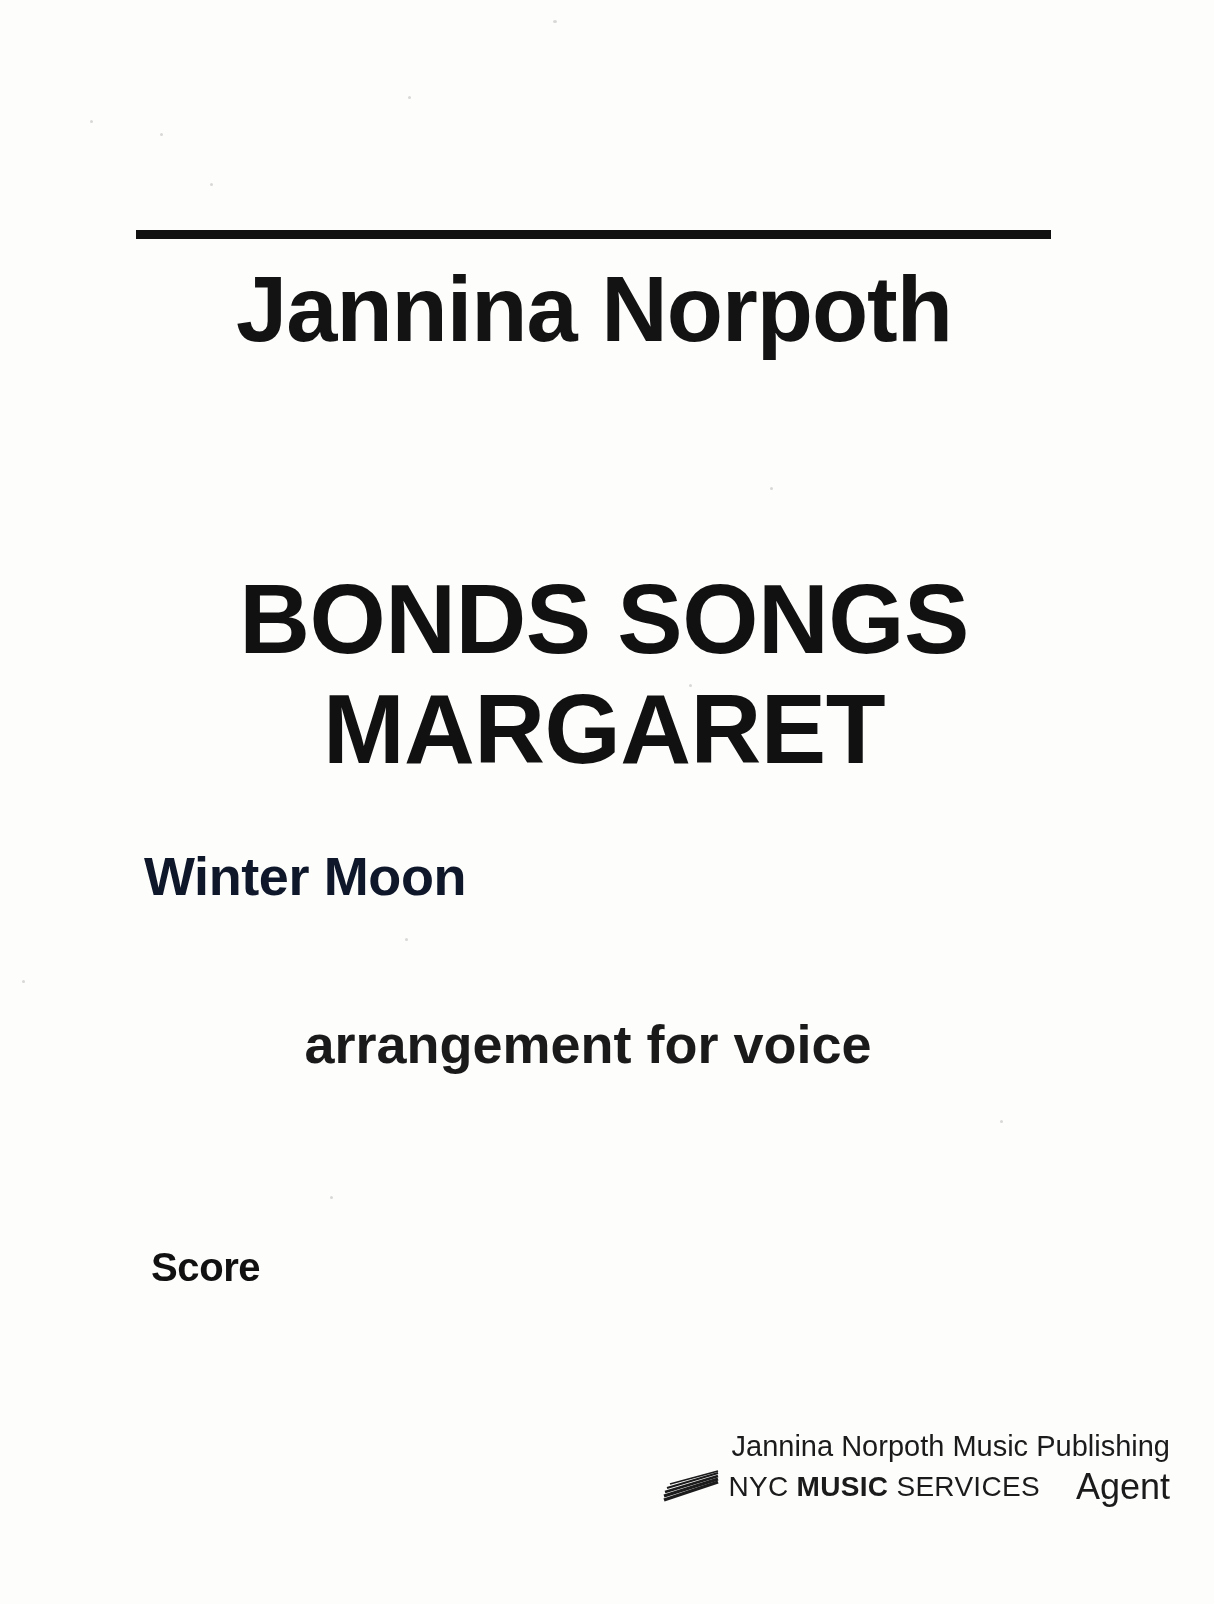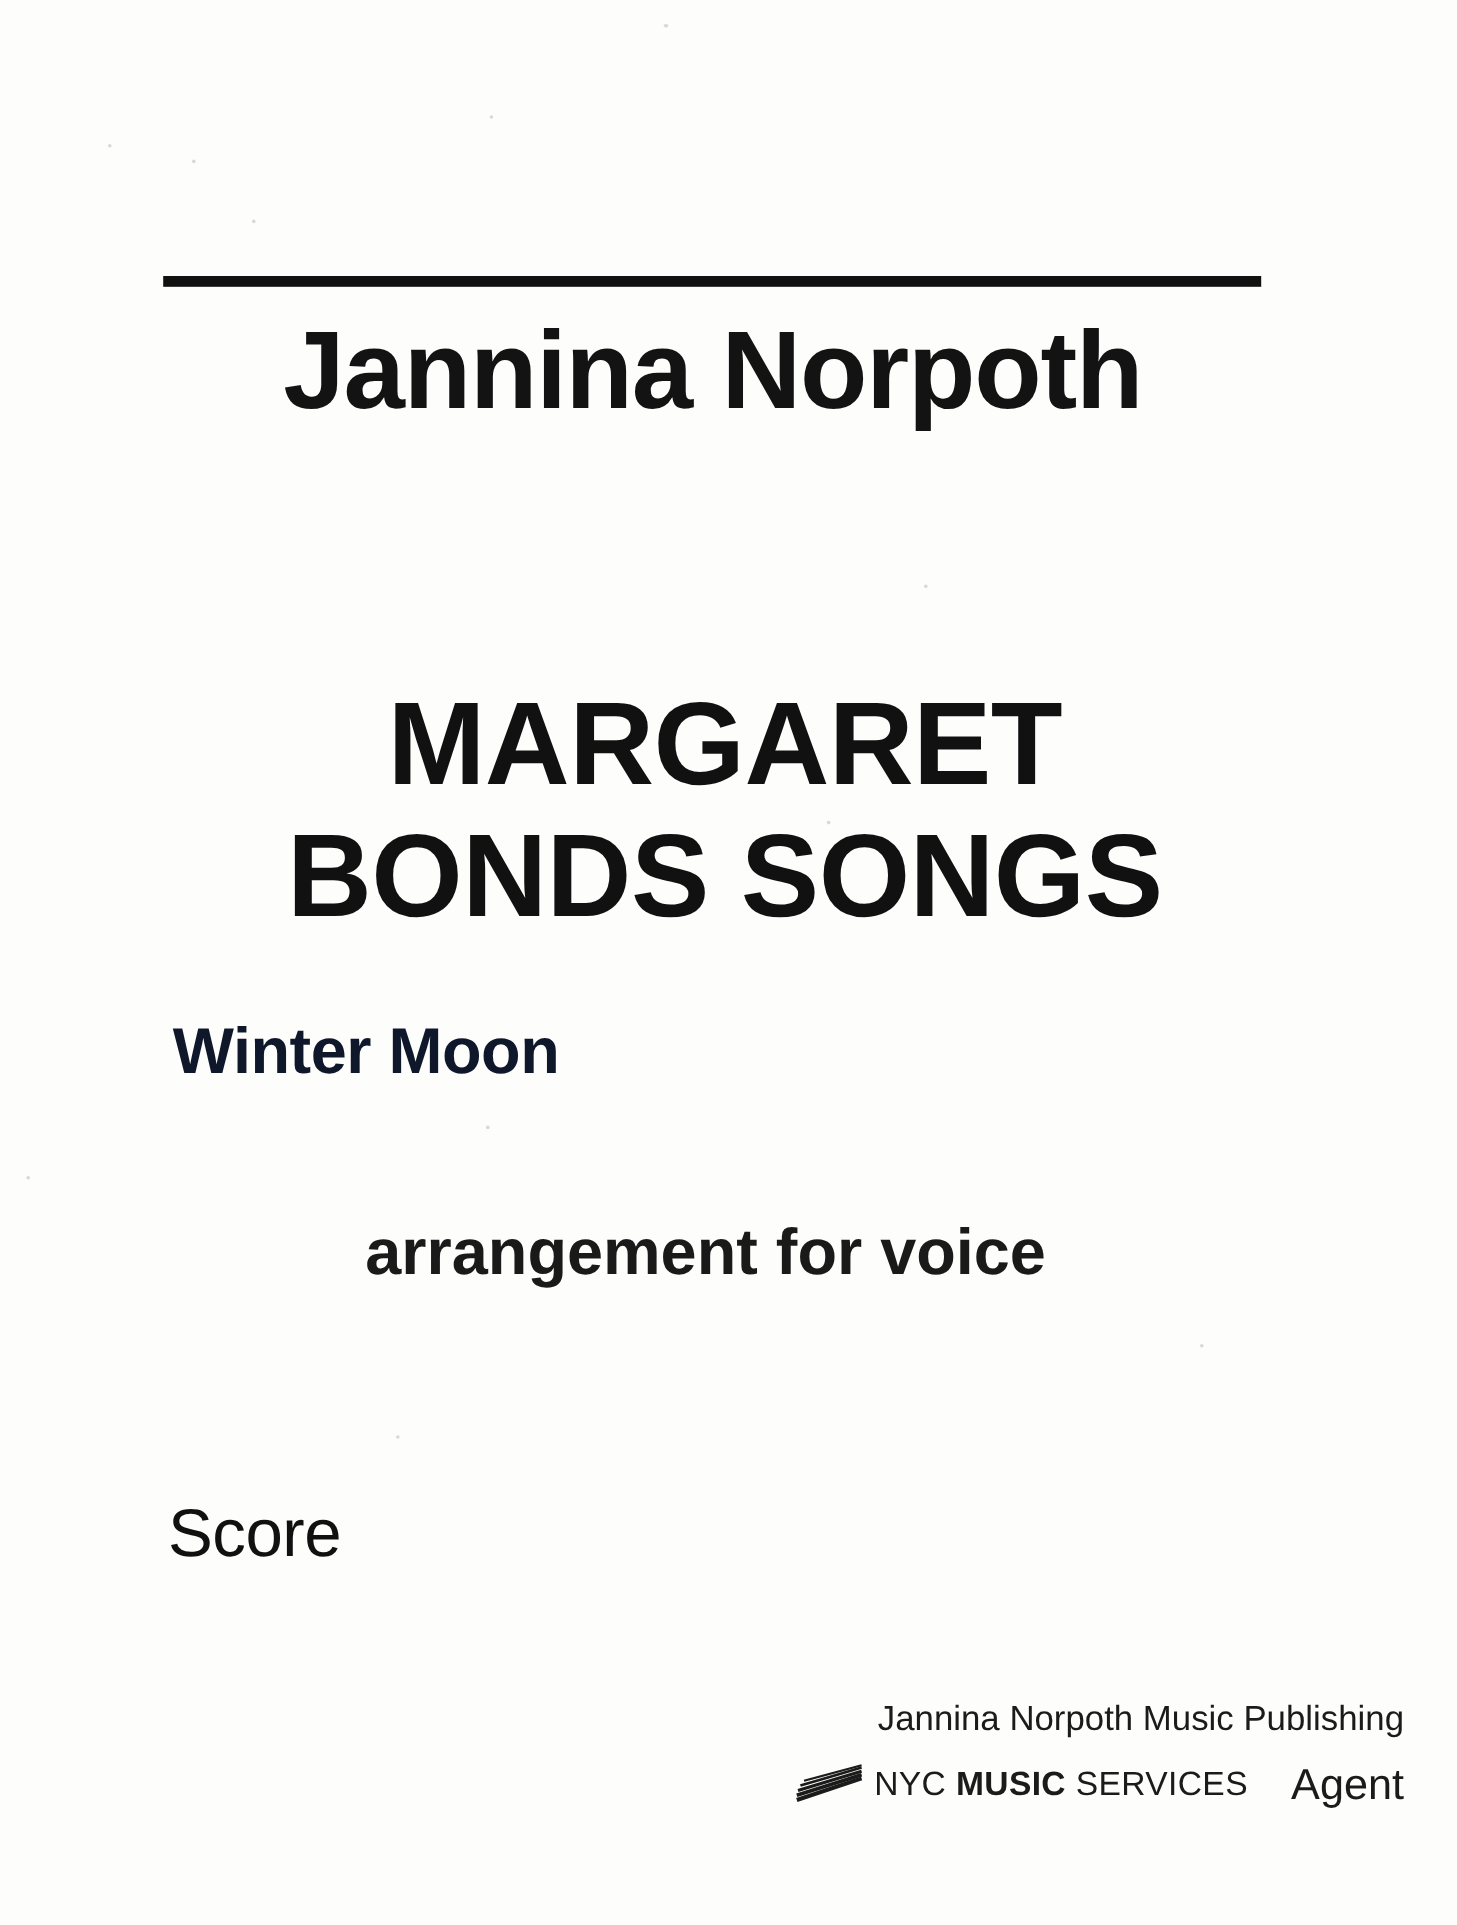--- a/index.html
+++ b/index.html
@@ -86,24 +86,24 @@
     top: 1010px;
     width: 900px;
     font-size: 54px;
     line-height: 1.28;
     font-weight: 700;
     color: #1a1a1a;
   }
 
   .score-label {
     position: absolute;
-    left: 4px;
+    left: 15px;
     top: 1245px;
-    font-size: 56px;
-    font-weight: 400;
+    font-size: 40px;
+    font-weight: 700;
     letter-spacing: -0.4px;
     color: #111111;
   }
 
   .publisher-block {
     position: absolute;
     right: 44px;
     bottom: 96px;
     text-align: right;
     width: 560px;
@@ -115,21 +115,20 @@
     color: #1b1b1b;
     line-height: 1.3;
     white-space: nowrap;
   }
 
   .agent-row {
     display: flex;
     align-items: center;
     justify-content: flex-end;
     gap: 14px;
-    margin-top: 13px;
     white-space: nowrap;
   }
 
   .nyc-logo {
     display: flex;
     align-items: center;
     gap: 9px;
   }
 
   .logo-mark {
@@ -179,22 +178,22 @@
   <div class="speck" style="left:22px;  top:980px;  width:3px; height:3px;"></div>
   <div class="speck" style="left:1000px;top:1120px; width:3px; height:3px;"></div>
 
   <div class="content">
 
     <div class="top-rule"></div>
 
     <div class="composer">Jannina Norpoth</div>
 
     <div class="work-title">
+      <div>BONDS SONGS</div>
       <div>MARGARET</div>
-      <div>BONDS SONGS</div>
     </div>
 
     <div class="movement">Winter Moon</div>
 
     <div class="instrumentation">
       <div>arrangement for voice</div>
     </div>
 
     <div class="score-label">Score</div>
   </div>

